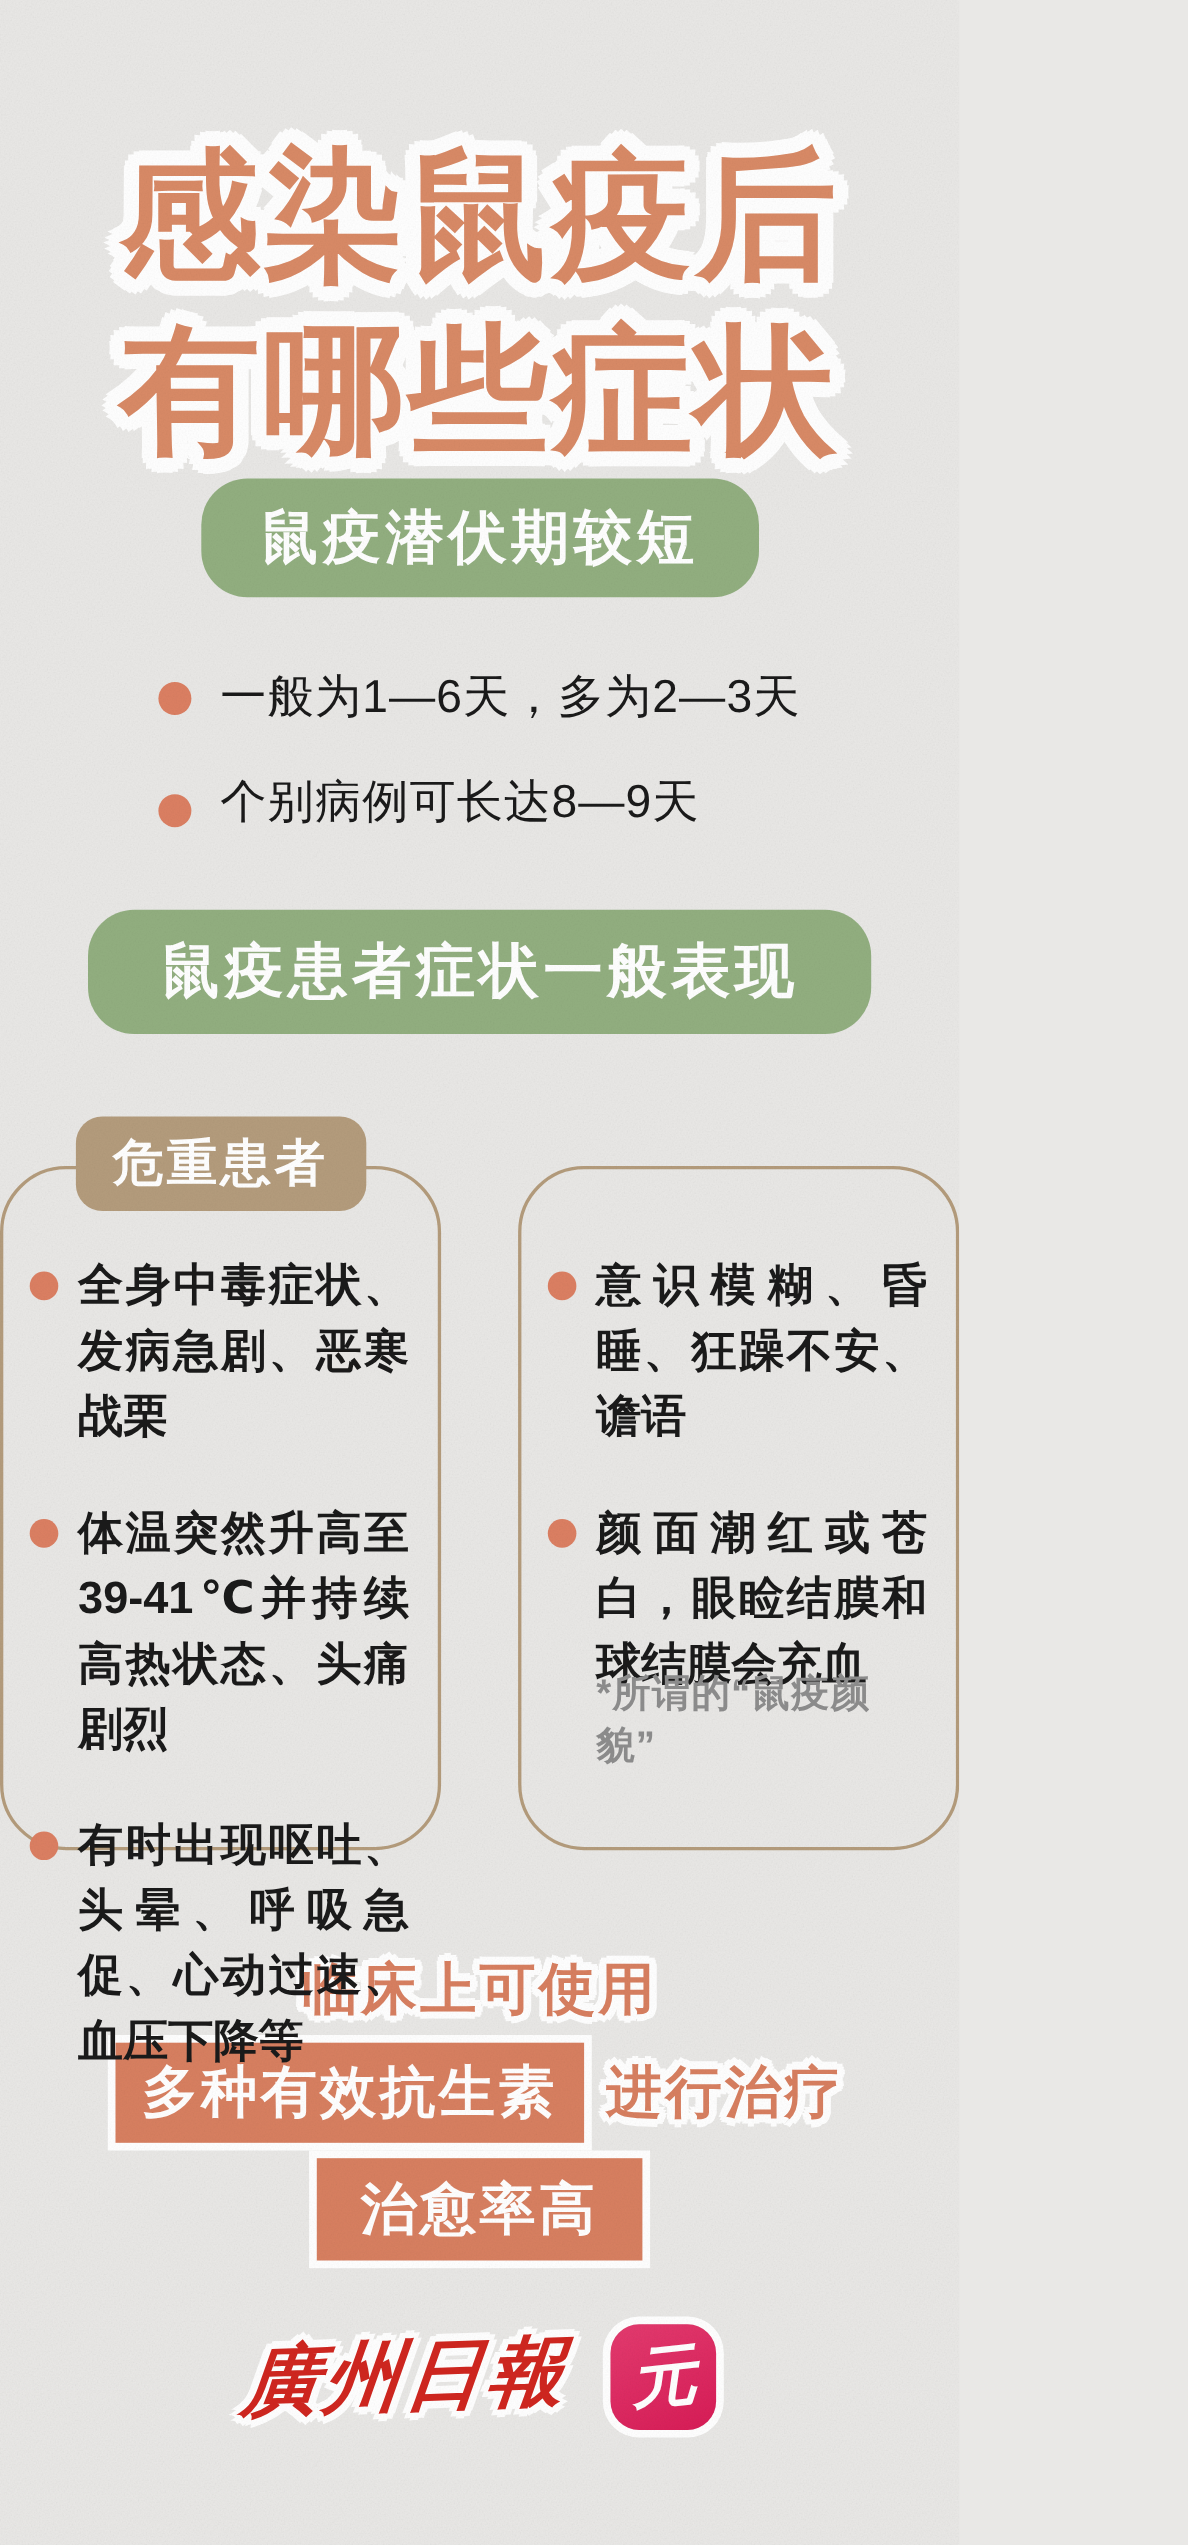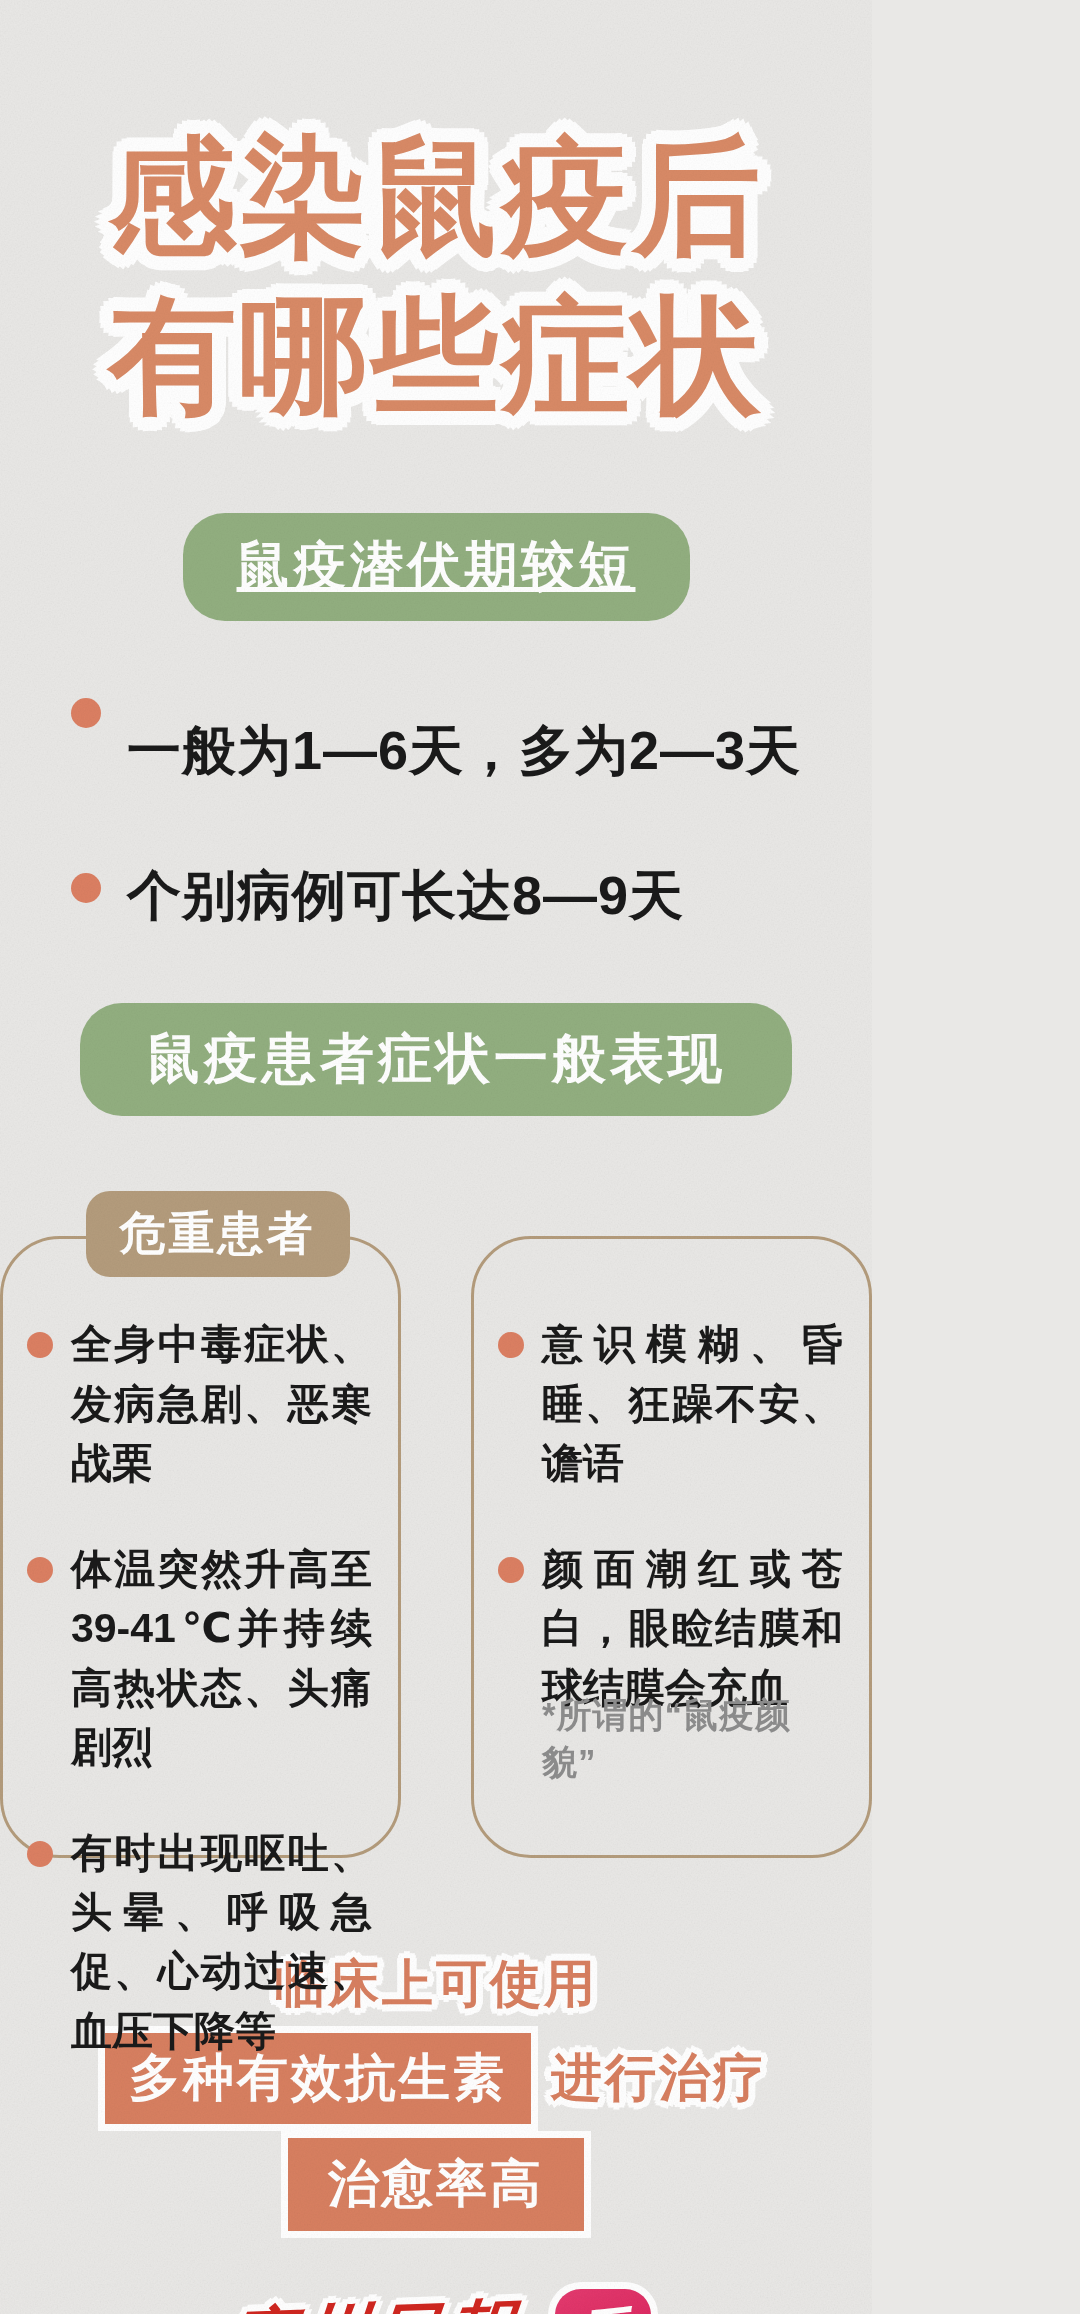--- a/index.html
+++ b/index.html
@@ -28,45 +28,45 @@
       -14px 0 0 #fff, -13px -5px 0 #fff, -10px -10px 0 #fff, -5px -13px 0 #fff,
       0 -14px 0 #fff, 5px -13px 0 #fff, 10px -10px 0 #fff, 13px -5px 0 #fff;
   }
   .title span { display:block; }
   
   .badge {
     background:var(--badge-green,#92af80);
     color:#fff; font-weight:900; text-align:center;
     border-radius:42px; letter-spacing:4px;
   }
-  .badge-incubation { margin-top:78px; font-size:53px; padding:18px 54px;text-decoration:underline; }
+  .badge-incubation { font-size:53px; padding:18px 54px; }
   .badge-symptoms  { margin-top:70px; font-size:54px; padding:20px 66px; }
   
   .top-list { list-style:none; margin:62px auto 0; width:fit-content; }
   .top-list li { display:flex; align-items:flex-start; gap:26px; margin-bottom:40px; }
   .top-list li:last-child { margin-bottom:0;align-items:center; }
   .dot {
     flex:0 0 auto; width:30px; height:30px; border-radius:50%;
     background:var(--bullet-dot,#dc7f62); margin-top:15px;
   }
-  .top-list .t { font-size:54px; font-weight:700; color:var(--text-black,#1a1a1a); letter-spacing:1px;margin-top:32px; }
+  .top-list .t { font-size:42px; font-weight:400; color:var(--text-black,#1a1a1a); letter-spacing:1px; }
   
   .cards { margin-top:120px; display:flex; justify-content:center; gap:70px; width:100%; }
   .card {
     position:relative;
     width:424px; height:622px;
     border:3px solid var(--badge-tan,#b49c7c);
     border-radius:60px;
     padding:76px 26px 30px 24px;
   }
   .card-badge {
     position:absolute; top:-48px; left:50%; transform:translateX(-50%);
     background:var(--badge-tan,#b49c7c);
     color:#fff; font-size:46px; font-weight:900; letter-spacing:3px;
-    padding:12px 34px; border-radius:24px; white-space:nowrap;margin-left:17px;
+    padding:12px 34px; border-radius:24px; white-space:nowrap;
   }
   .card ul { list-style:none; }
   .card li { display:flex; align-items:flex-start; gap:18px; margin-bottom:46px; }
   .card li:last-child { margin-bottom:0;justify-content:flex-end; }
   .card .dot { width:26px; height:26px; margin-top:17px; }
   .card .t {
     font-size:41px; font-weight:900; line-height:1.45;
     color:var(--text-black,#1a1a1a);
     text-align:justify; text-justify:inter-character;
   }

